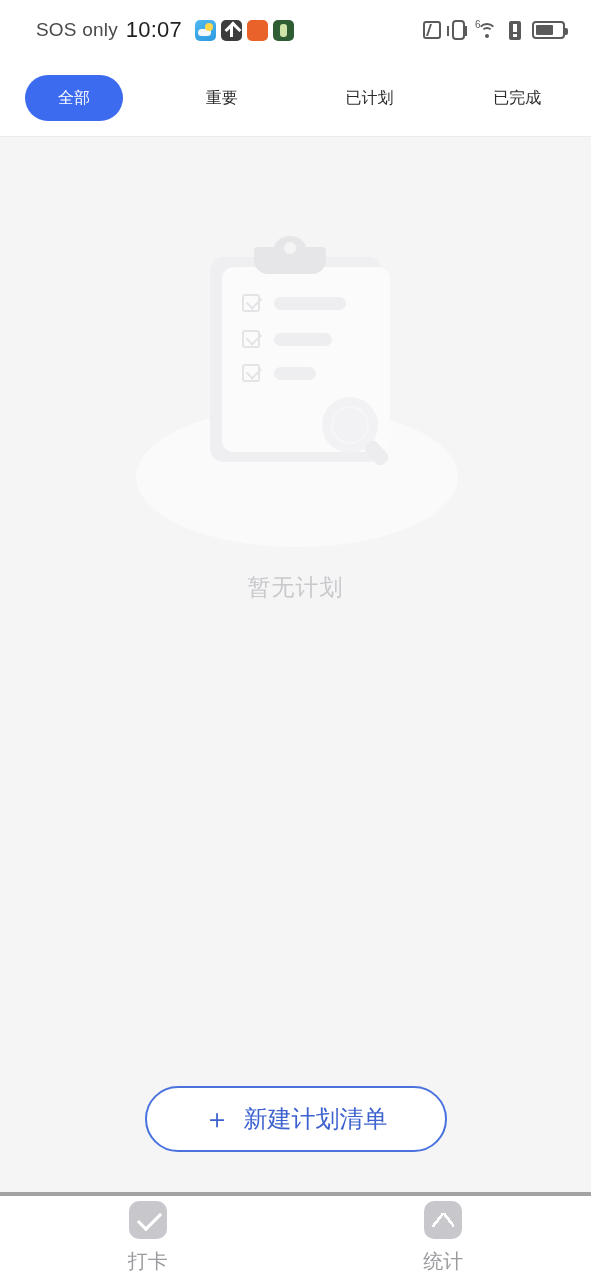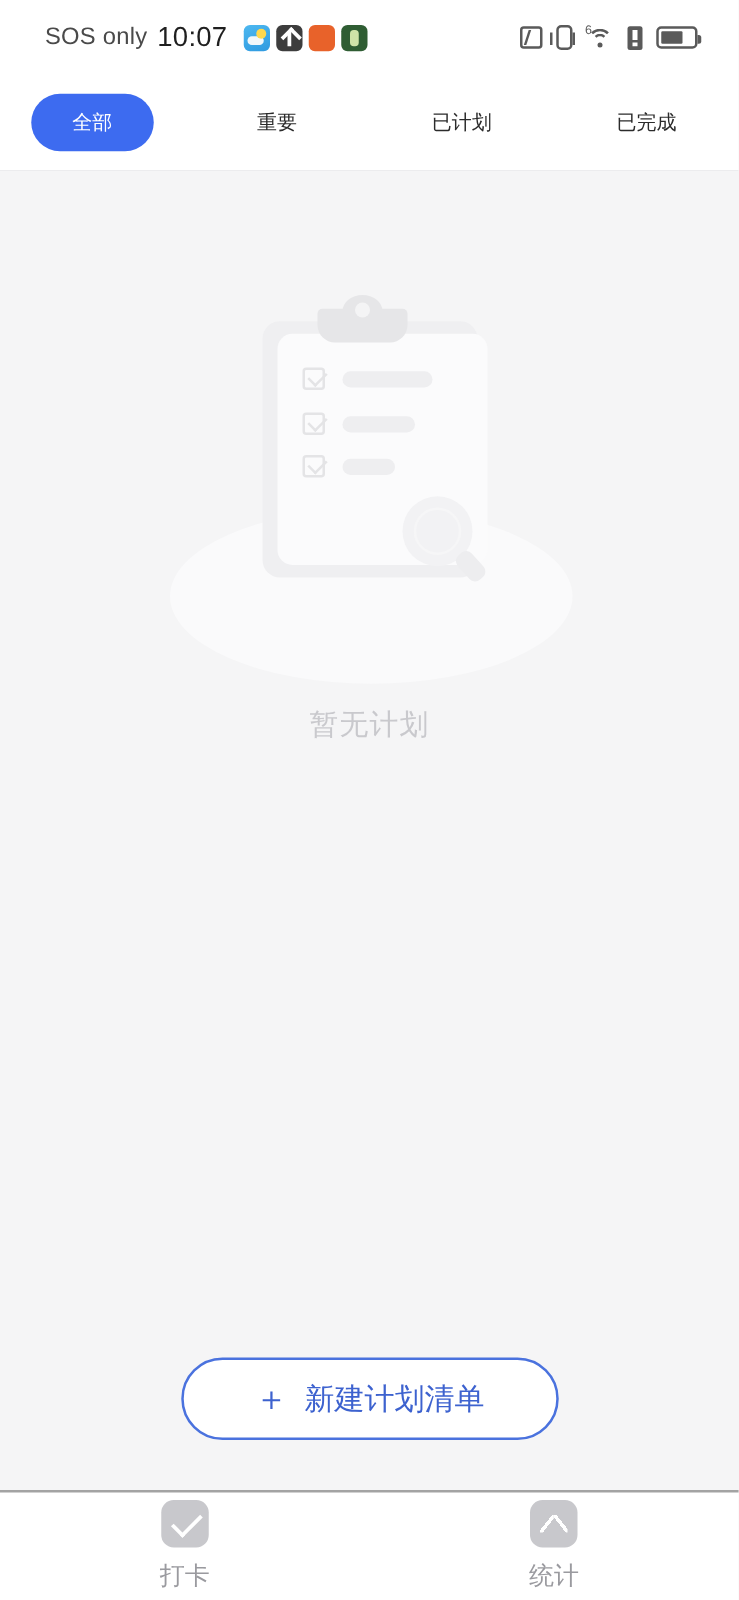--- a/index.html
+++ b/index.html
@@ -8,21 +8,21 @@
     font-family:"Liberation Sans","DejaVu Sans",sans-serif;
     background:#f5f5f6;
     overflow:hidden;
   }
   .phone { position:relative; width:591px; height:1280px; background:#f5f5f6; display:flex; flex-direction:column; }
 
   
   .statusbar {
     height:60px; background:#ffffff; flex:0 0 60px;
     display:flex; align-items:center; justify-content:space-between;
-    padding:0 33px 0 36px;
+    padding:0 26px 0 36px;
   }
   .sb-left { display:flex; align-items:center; gap:8px; }
   .sb-carrier { font-size:19px; color:#4a4a4a; letter-spacing:.2px; }
   .sb-time { font-size:22px; color:#1f1f1f; font-weight:500; letter-spacing:.2px; }
   .sb-apps { display:flex; align-items:center; gap:5px; margin-left:5px; }
   .appicon { width:21px; height:21px; border-radius:5px; display:block; position:relative; overflow:hidden; }
   .app-weather { background:linear-gradient(160deg,#4db8f0 0%,#2f9ae0 100%); }
   .app-weather::before { content:""; position:absolute; left:3px; top:9px; width:13px; height:7px; background:#f2f7fa; border-radius:5px; }
   .app-weather::after { content:""; position:absolute; left:10px; top:3px; width:8px; height:8px; background:#ffd84d; border-radius:50%; }
   .app-upload { background:#3d3d3d; }
@@ -113,36 +113,36 @@
     background:#f2f2f4; border-radius:50%;
   }
   .illus .glass-inner {
     position:absolute; left:205px; top:174px; width:38px; height:38px;
     border-radius:50%; border:2px solid #f6f6f7;
   }
   .illus .glass-handle {
     position:absolute; left:243px; top:208px; width:15px; height:26px;
     background:#ededef; border-radius:6px; transform:rotate(-42deg);
   }
-  .empty-text { margin-top:32px; font-size:23px; color:#c9c9cd; letter-spacing:1px; }
+  .empty-text { margin-top:40px; font-size:23px; color:#c9c9cd; letter-spacing:1px; }
 
   
   .newplan-wrap { position:absolute; left:0; right:0; bottom:40px; display:flex; justify-content:center; }
   .newplan {
     width:302px; height:66px; border:2px solid #4a72de; border-radius:33px;
     background:#ffffff; color:#3d62cf; font-size:24px;
     display:flex; align-items:center; justify-content:center; gap:13px;
     font-family:"Liberation Sans","DejaVu Sans",sans-serif;
   }
   .newplan .plus { font-size:27px; line-height:1; }
 
   
   .bottomnav {
     flex:0 0 88px; background:#ffffff; display:flex; align-items:center;
-    border-top:2px solid #a3a3a3;
+    border-top:4px solid #a3a3a3;
   }
   .navitem { flex:1; display:flex; flex-direction:column; align-items:center; gap:9px; }
   .navicon { width:38px; height:38px; position:relative; }
   .navlabel { font-size:20px; color:#9a9a9f; }
   .navitem.active .navlabel { color:#3d6bf0; }
 
   .ni-check { background:#c8c8cc; border-radius:10px; }
   .ni-check::after { content:""; position:absolute; left:9px; top:11px; width:20px; height:10px; border-left:3.5px solid #fff; border-bottom:3.5px solid #fff; transform:rotate(-45deg); }
   .ni-stats { background:#c8c8cc; border-radius:10px; }
   .ni-stats::after {

